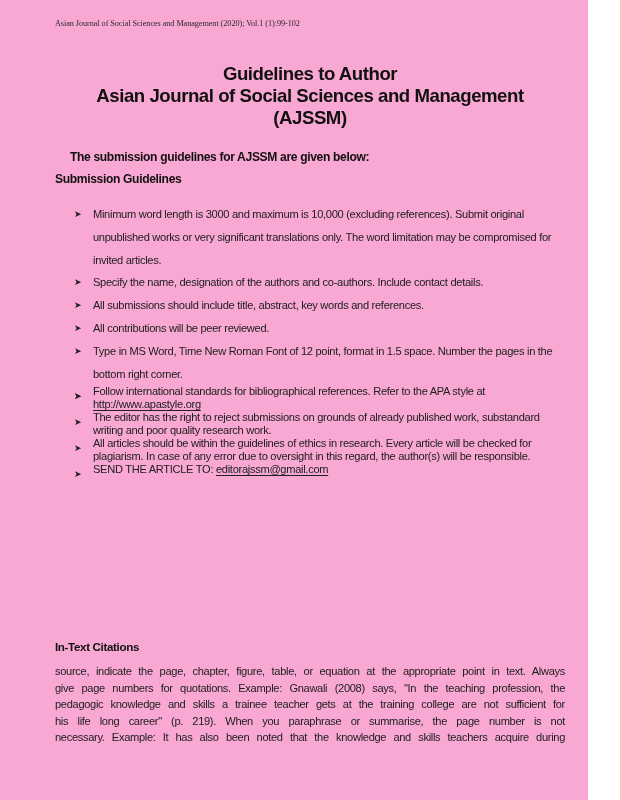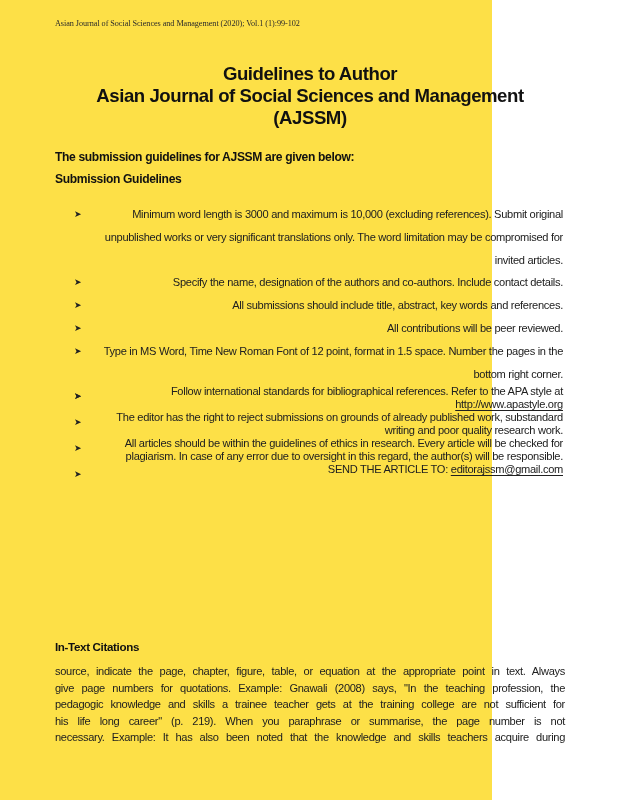--- a/index.html
+++ b/index.html
@@ -12,23 +12,23 @@
       height: 800px;
       position: relative;
       overflow: hidden;
       color: #1a1a1a;
       font-family: "DejaVu Sans", sans-serif;
     }
     .page {
       position: absolute;
       left: 0;
       top: 0;
-      width: 492px;
+      width: 588px;
       height: 800px;
-      background: #fde047;
+      background: #f9a8d4;
     }
     .running-head {
       position: absolute;
       left: 55px;
       top: 19px;
       font-family: "Liberation Serif", serif;
       font-size: 8.2px;
       color: #2a2a2a;
       letter-spacing: -0.05px;
       white-space: nowrap;
@@ -45,21 +45,21 @@
       line-height: 22px;
       color: #111111;
       letter-spacing: -0.45px;
     }
     .title-block div {
       white-space: nowrap;
       text-align: center;
     }
     .intro-line {
       position: absolute;
-      left: 55px;
+      left: 70px;
       top: 150px;
       font-family: "Liberation Sans", sans-serif;
       font-weight: bold;
       font-size: 12.1px;
       color: #111111;
       letter-spacing: -0.35px;
       white-space: nowrap;
     }
     .section-heading-u {
       position: absolute;
@@ -95,21 +95,20 @@
     .bullet-item .arrow {
       position: absolute;
       left: 74px;
       top: 0;
       font-size: 9px;
       line-height: 22.8px;
       color: #222222;
     }
     .bullet-item .text {
       display: block;
-      text-align: right;
     }
     .bullet-item a, .bullet-item .link {
       color: #202020;
       text-decoration: underline;
       text-underline-offset: 2px;
     }
     .bullet-item.tight .text {
       line-height: 13px;
     }
     .citations-heading {

